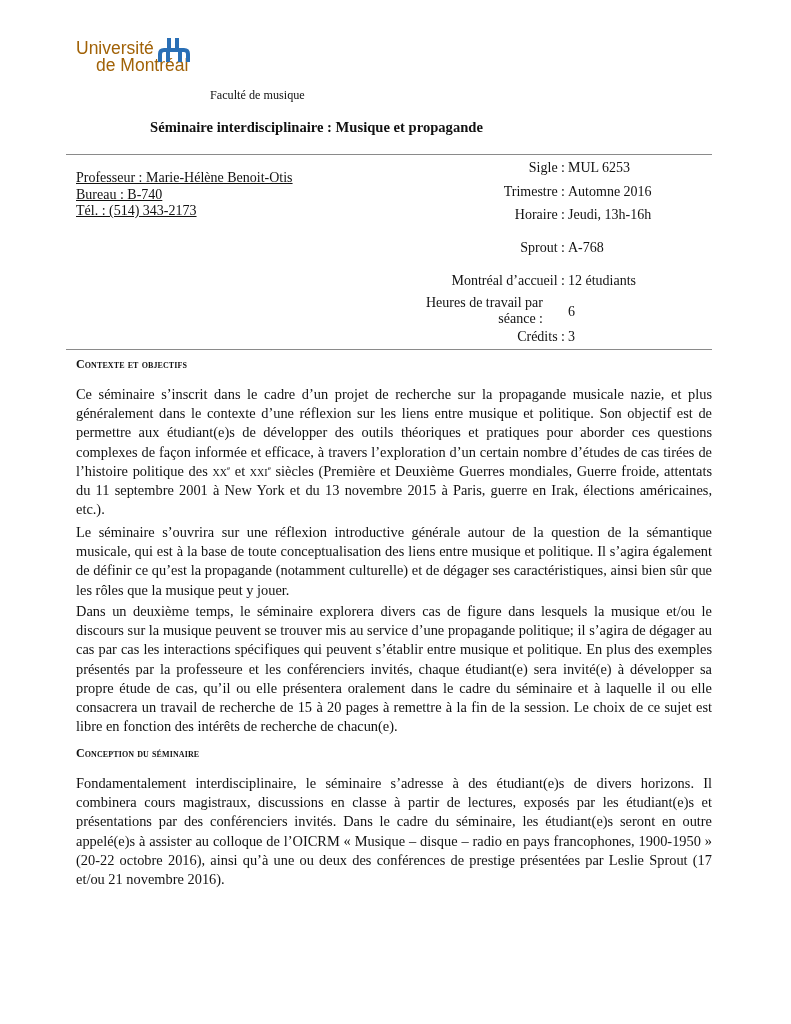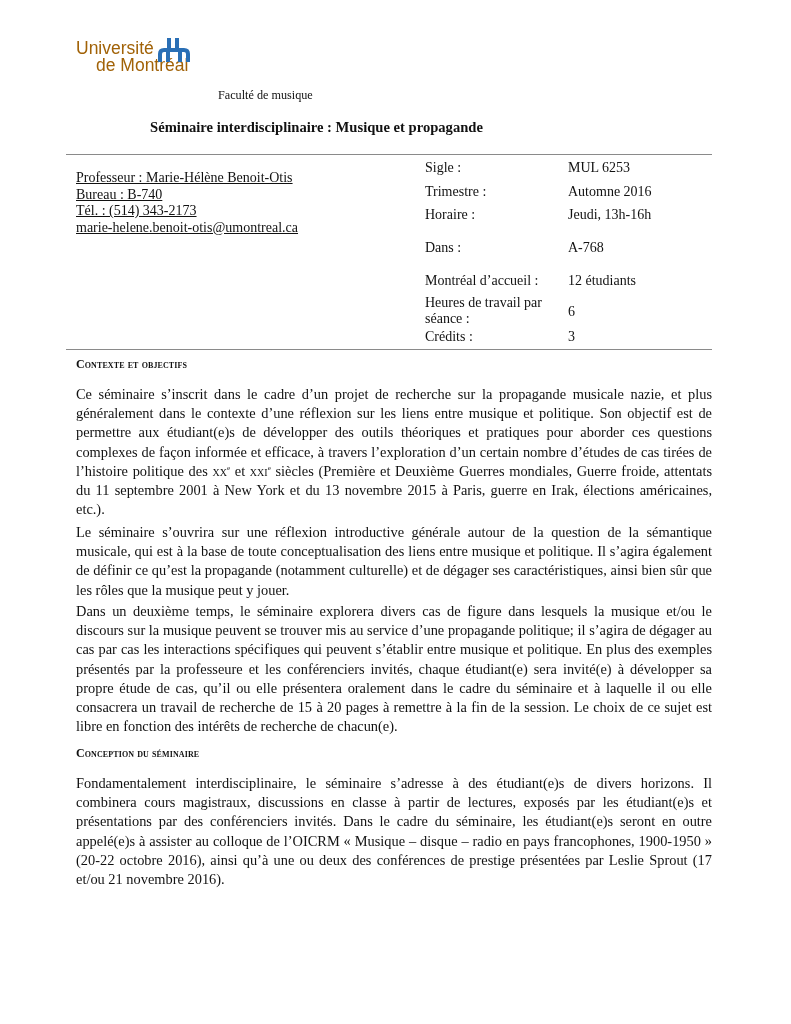--- a/index.html
+++ b/index.html
@@ -9,41 +9,41 @@
     }
     .logo {
       position: absolute; left: 76px; top: 40px;
       font-family: "Liberation Sans", sans-serif; font-weight: normal;
       font-size: 17.5px; line-height: 17px; color: #a16207;
     }
     .logo .l1 { display: block; }
     .logo .l2 { display: block; padding-left: 20px; }
     .logo-mark { position: absolute; left: 156px; top: 38px; width: 36px; height: 24px; }
     .faculty {
-      position: absolute; left: 210px; top: 88px; font-size: 12.2px; margin-left: 8px;
+      position: absolute; left: 210px; top: 88px; font-size: 12.2px;
     }
     .title {
       position: absolute; left: 0; width: 633px; top: 119px; text-align: center;
       font-weight: bold; font-size: 14.6px;
     }
     .rule {
       position: absolute; left: 66px; width: 646px; height: 0;
       border-top: 1.4px solid #8a8a8a;
     }
     .rule.top { top: 154px; }
     .rule.mid { top: 349px; }
     .prof {
       position: absolute; left: 76px; top: 170px; font-size: 14px; line-height: 16.5px; text-decoration: underline;
     }
     .prof div { white-space: nowrap; }
     .info {
       position: absolute; left: 425px; top: 160px; font-size: 14px;
     }
     .info .row { position: absolute; left: 0; width: 290px; }
-    .info .k { position: absolute; left: 0; width: 140px; line-height: 16px; }
+    .info .k { position: absolute; left: 0; width: 140px; line-height: 16px; text-align: right; }
     .info .v { position: absolute; left: 143px; white-space: nowrap; }
     .section-h {
       position: absolute; left: 76px; font-weight: bold; font-size: 12px;
       font-variant: small-caps; letter-spacing: 0.1px;
     }
     .para {
       position: absolute; left: 76px; width: 636px; font-size: 14.4px; line-height: 19.2px;
       text-align: justify; text-justify: inter-word;
     }
     .sc { font-variant: small-caps; }
@@ -65,38 +65,37 @@
 </svg>
 <div class="faculty">Faculté de musique</div>
 <div class="title">Séminaire interdisciplinaire : Musique et propagande</div>
 
 <div class="rule top"></div>
 
 <div class="prof">
   <div>Professeur : Marie-Hélène Benoit-Otis</div>
   <div>Bureau : B-740</div>
   <div>Tél. : (514) 343-2173</div>
-  <div>marie-helene.benoit-otis@umontreal.ca</div>
 </div>
 
 <div class="info">
   <div class="row" style="top:0px">
     <span class="k">Sigle :</span>
     <span class="v">MUL 6253</span>
   </div>
   <div class="row" style="top:24px">
     <span class="k">Trimestre :</span>
     <span class="v">Automne 2016</span>
   </div>
   <div class="row" style="top:47px">
     <span class="k">Horaire :</span>
     <span class="v">Jeudi, 13h-16h</span>
   </div>
   <div class="row" style="top:80px">
-    <span class="k">Dans :</span>
+    <span class="k">Sprout :</span>
     <span class="v">A-768</span>
   </div>
   <div class="row" style="top:113px">
     <span class="k">Montréal d’accueil :</span>
     <span class="v">12 étudiants</span>
   </div>
   <div class="row" style="top:135px">
     <span class="k" style="width:118px">Heures de travail par séance :</span>
     <span class="v" style="top:9px">6</span>
   </div>

